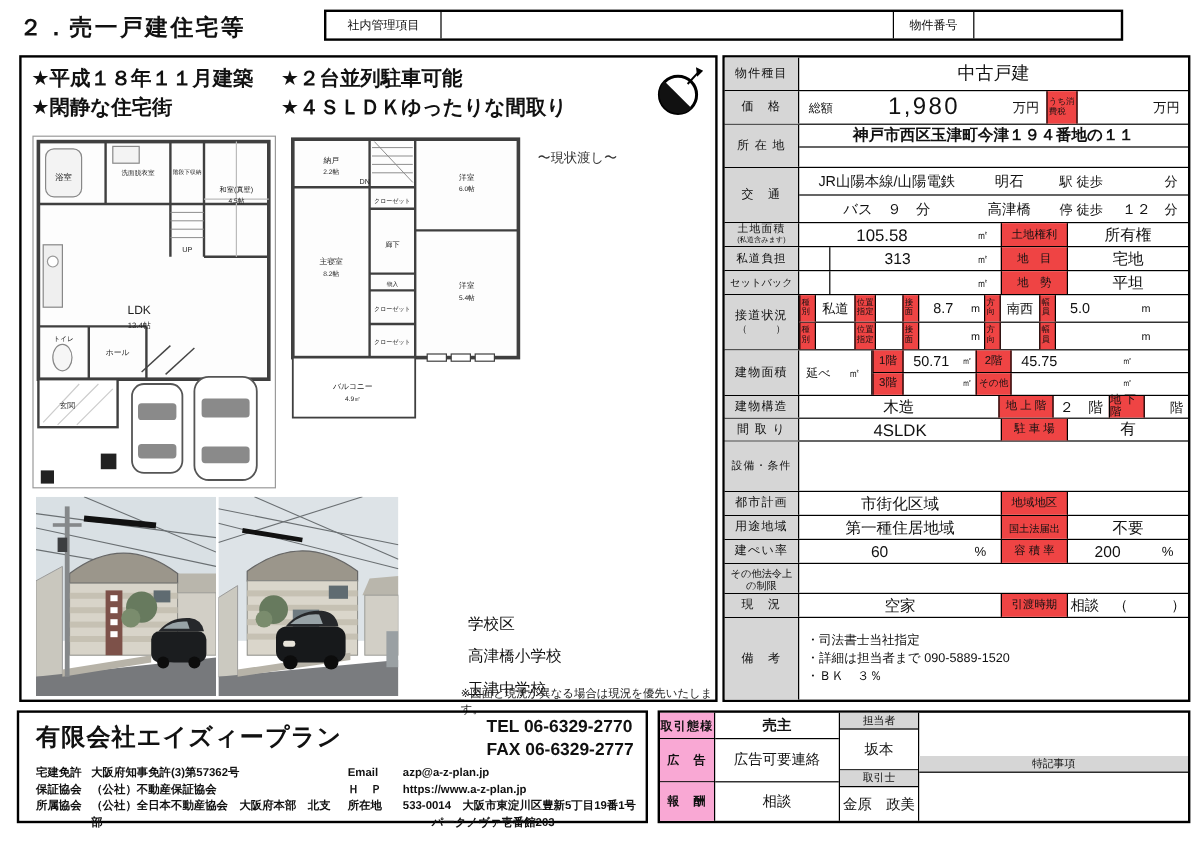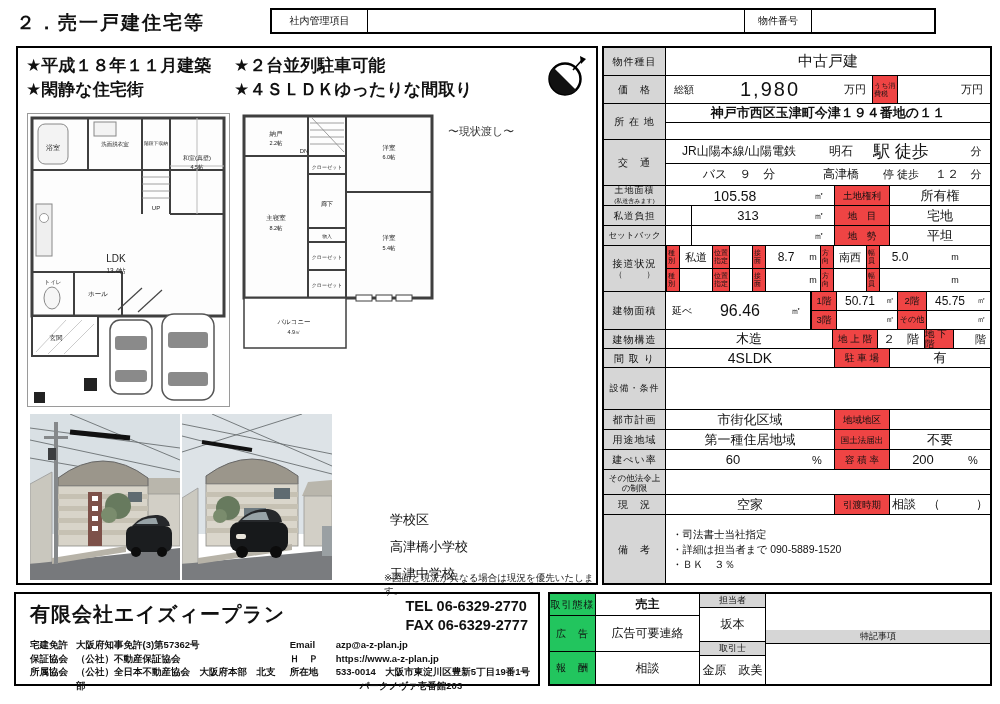--- a/index.html
+++ b/index.html
@@ -55,21 +55,21 @@
   .addr2 { padding-left:70px; }
 
   
   .deal-table { position:absolute; left:548px; top:592px; width:444px; height:94px; border:2px solid #000; display:flex; font-size:12px; }
   .dl-col { display:flex; flex-direction:column; border-right:1px solid #000; }
   .dl-col:last-child { border-right:none; }
   .dl-lblcol { width:46px; }
   .dl-valcol { width:104px; }
   .dl-percol { width:66px; }
   .dl-notecol { flex:1;margin-top:36px; }
-  .dl-lbl { background:#22c55e; display:flex; align-items:center; justify-content:center; font-size:10px; border-bottom:1px solid #000; letter-spacing:1px; }
+  .dl-lbl { background:#f9a8d4; display:flex; align-items:center; justify-content:center; font-size:10px; border-bottom:1px solid #000; letter-spacing:1px;font-weight:bold; }
   .dl-val { display:flex; align-items:center; justify-content:center; border-bottom:1px solid #000; }
   .dl-h { background:#d6d6d6; font-size:9px; display:flex; align-items:center; justify-content:center; border-bottom:1px solid #000; flex-shrink:0; height:14px; }
   .nb { border-bottom:none !important; }
 
   svg text { font-family:"Liberation Sans","DejaVu Sans",sans-serif; fill:#222; }
 </style>
 </head>
 <body>
 
 <div class="page">
@@ -324,21 +324,21 @@
           </div>
       </div>
     </div>
 
     <div class="r" style="height:46px">
       <div class="lb">交　通</div>
       <div class="col" style="font-size:12px">
         <div class="sr bb">
           <div class="v" style="width:146px;font-size:12px">JR山陽本線/山陽電鉄</div>
           <div class="v" style="width:58px;font-size:12px">明石</div>
-          <div class="v" style="width:62px;font-size:17px">駅 徒歩</div>
+          <div class="v" style="width:62px;font-size:11px">駅 徒歩</div>
           <div class="v" style="width:30px"></div>
           <div class="v fx" style="font-size:11px">分</div>
         </div>
         <div class="sr">
           <div class="v" style="width:146px;font-size:12px">バス　９　分</div>
           <div class="v" style="width:58px;font-size:12px">高津橋</div>
           <div class="v" style="width:62px;font-size:11px">停 徒歩</div>
           <div class="v" style="width:30px;font-size:12px">１２</div>
           <div class="v fx" style="font-size:11px">分</div>
         </div>
@@ -407,21 +407,20 @@
           <div class="g wrap" style="width:14px">幅員</div>
           <div class="v" style="width:40px"></div>
           <div class="v fx" style="font-size:9px">m</div>
         </div>
       </div>
     </div>
 
     <div class="r" style="height:38px">
       <div class="lb">建物面積</div>
       <div class="v small" style="width:32px">延べ</div>
-      <div class="v" style="width:84px;font-size:16px">96.46</div>
       <div class="v" style="width:28px;font-size:10px">㎡</div>
       <div class="col" style="border-left:1px solid #000">
         <div class="sr bb">
           <div class="g" style="width:26px">1階</div>
           <div class="v" style="width:46px;font-size:12px">50.71</div>
           <div class="v" style="width:14px;font-size:8.5px">㎡</div>
           <div class="g" style="width:30px">2階</div>
           <div class="v" style="width:46px;font-size:12px">45.75</div>
           <div class="v fx" style="font-size:8.5px">㎡</div>
         </div>

